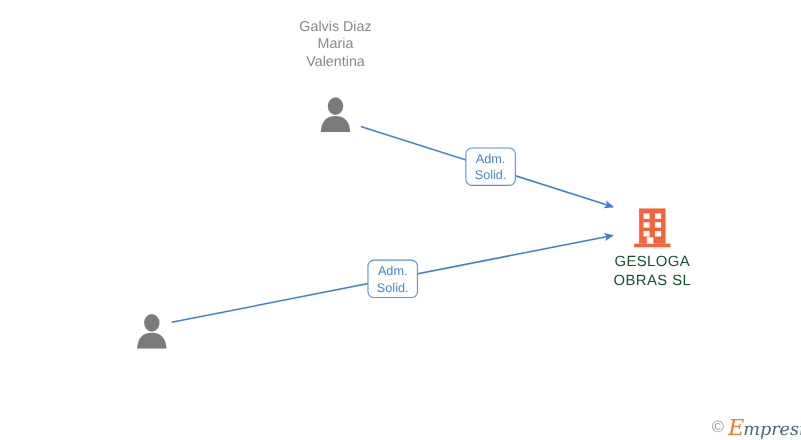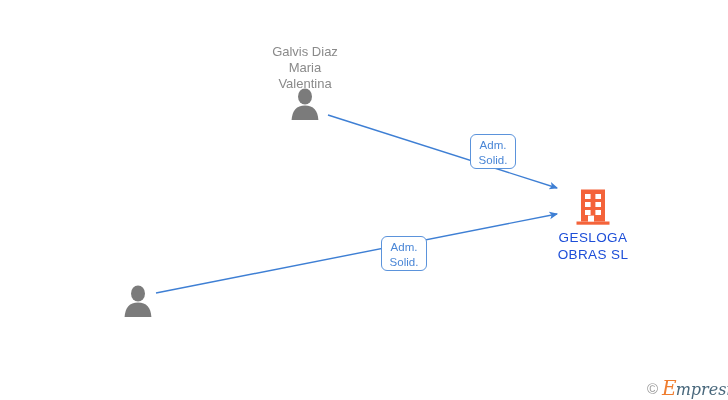--- a/index.html
+++ b/index.html
@@ -43,39 +43,38 @@
     white-space: pre-line;
   }
 
   
   .company-label {
     position: absolute;
     width: 180px;
     text-align: center;
     font-size: 13.5px;
     line-height: 17px;
-    color: #1d4ed8;
+    color: #14532d;
     white-space: pre-line;
     letter-spacing: 0.4px;
   }
 
   
   .edge-label {
     position: absolute;
     box-sizing: border-box;
     background: #ffffff;
     border: 1.3px solid #5b93db;
     border-radius: 6px;
     color: #4a86d6;
     font-size: 11.5px;
     line-height: 15px;
     text-align: center;
     padding: 3px 4px 2px 4px;
     white-space: pre-line;
-    margin-left: 47px;
   }
 
   
   #watermark {
     position: absolute;
     display: flex;
     align-items: center;
     gap: 4px;
   }
   #watermark .copy {
@@ -115,21 +114,21 @@
 
     <line x1="156" y1="293" x2="557" y2="214" stroke="#3e7fd4" stroke-width="1.4" marker-end="url(#arrowhead)"></line>
   </svg>
 
   <div class="node" style="left:288px; top:88px;">
     <svg class="person-icon" width="34" height="32" viewBox="0 0 34 32" xmlns="http://www.w3.org/2000/svg">
       <ellipse cx="17" cy="8.5" rx="7" ry="8" fill="#7b7b7b"></ellipse>
       <path d="M17 17.5 C8.5 17.5 4.2 22.5 3.6 32 L30.4 32 C29.8 22.5 25.5 17.5 17 17.5 Z" fill="#7b7b7b"></path>
     </svg>
   </div>
-  <div class="node-label" style="left:225px; top:44px;">Galvis Diaz
+  <div class="node-label" style="left:225px; top:16px;">Galvis Diaz
 Maria
 Valentina</div>
 
   <div class="node" style="left:121px; top:285px;">
     <svg class="person-icon" width="34" height="32" viewBox="0 0 34 32" xmlns="http://www.w3.org/2000/svg">
       <ellipse cx="17" cy="8.5" rx="7" ry="8" fill="#7b7b7b"></ellipse>
       <path d="M17 17.5 C8.5 17.5 4.2 22.5 3.6 32 L30.4 32 C29.8 22.5 25.5 17.5 17 17.5 Z" fill="#7b7b7b"></path>
     </svg>
   </div>
 

